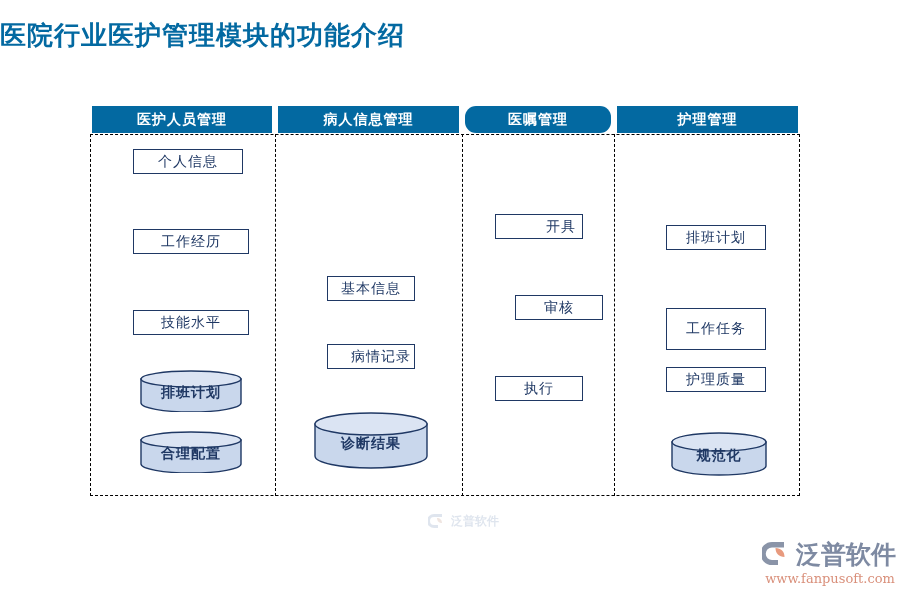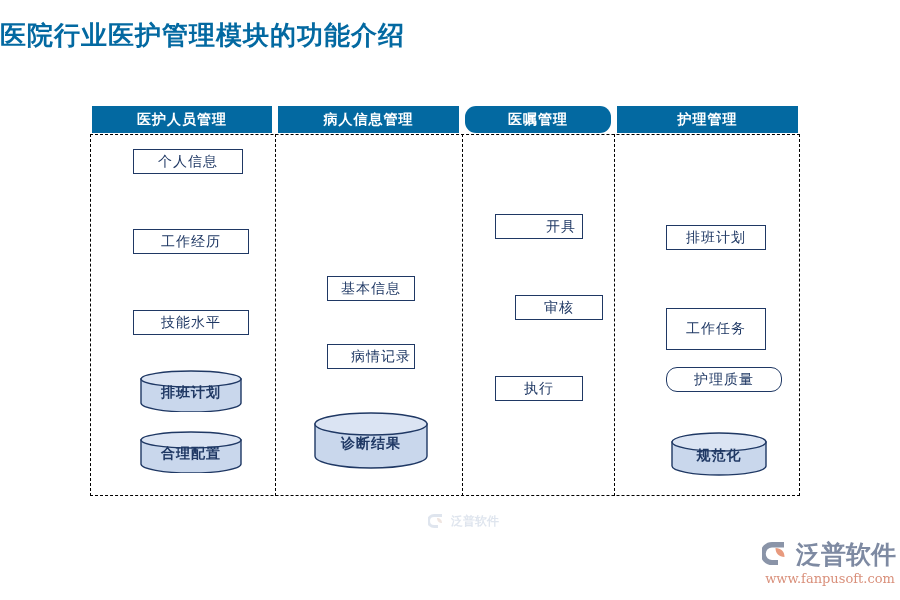--- a/index.html
+++ b/index.html
@@ -230,21 +230,21 @@
     </svg>
     <div class="cyl-label" style="top:23px;">诊断结果</div>
   </div>
 
   <div class="node-box" style="left:405px; top:108px; width:88px; height:25px;padding-left:44px;">开具</div>
   <div class="node-box" style="left:405px; top:189px; width:88px; height:25px;margin-left:20px;">审核</div>
   <div class="node-box" style="left:405px; top:270px; width:88px; height:25px;">执行</div>
 
   <div class="node-box" style="left:576px; top:119px; width:100px; height:25px;">排班计划</div>
   <div class="node-box" style="left:576px; top:202px; width:100px; height:42px;">工作任务</div>
-  <div class="node-box" style="left:576px; top:261px; width:116px; height:25px;border-radius:11px;">护理质量</div>
+  <div class="node-box" style="left:576px; top:261px; width:100px; height:25px;">护理质量</div>
 
   <div class="cylinder" style="left:581px; top:326px; width:96px; height:44px;">
     <svg width="96" height="44" viewBox="0 0 96 44">
       <path d="M1,10 L1,34 A47,9 0 0 0 95,34 L95,10 Z" fill="#c9d7ec" stroke="#1f3864" stroke-width="1.4"></path>
       <ellipse cx="48" cy="10" rx="47" ry="9" fill="#dbe4f3" stroke="#1f3864" stroke-width="1.4"></ellipse>
     </svg>
     <div class="cyl-label" style="top:15px;">规范化</div>
   </div>
 
 </div>

